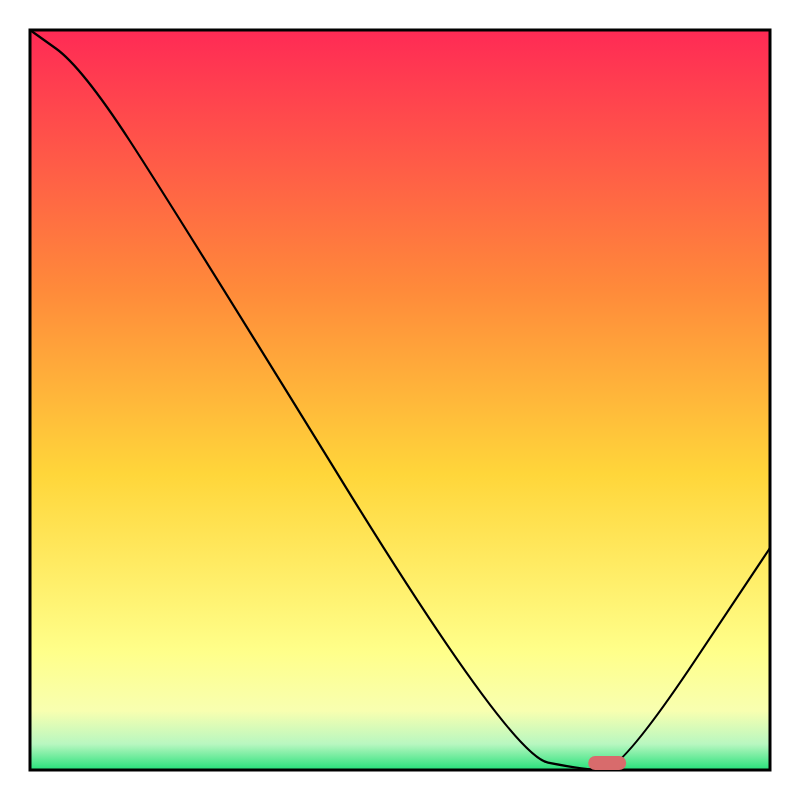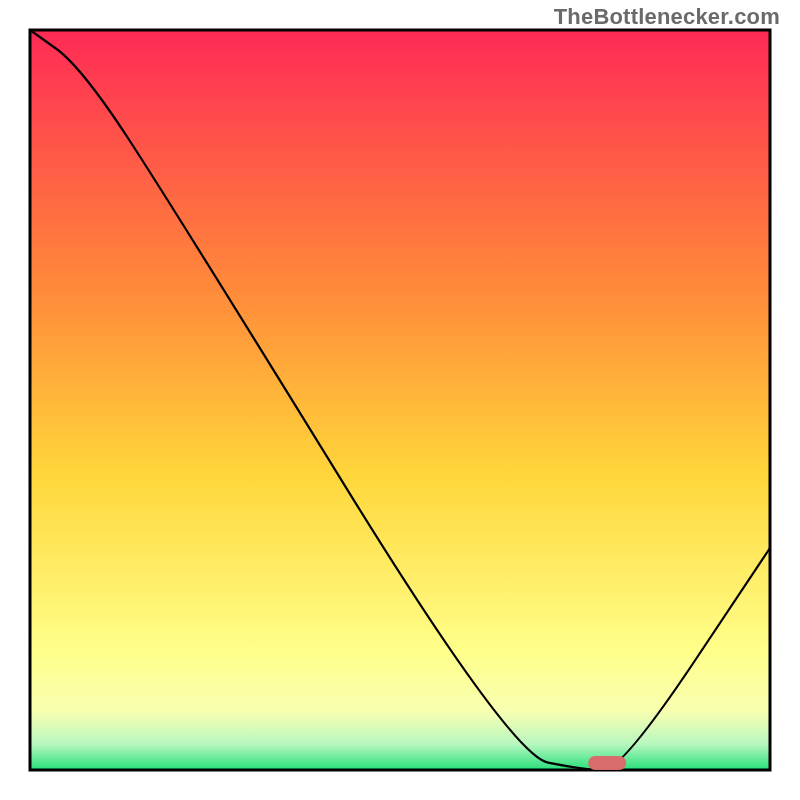--- a/index.html
+++ b/index.html
@@ -39,21 +39,20 @@
   }
   .marker {
     fill: #d86b6c;
     stroke: none;
   }
 </style>
 </head>
 <body>
 <div class="wrap">
 
-<div class="watermark">TheBottlenecker.com</div>
 
 <svg width="800" height="800" viewBox="0 0 800 800">
   <defs>
     <linearGradient id="bg-grad" x1="0" y1="0" x2="0" y2="1">
           <stop offset="0.00%" stop-color="#ff2a55"></stop>
           <stop offset="35.00%" stop-color="#ff8a3a"></stop>
           <stop offset="60.00%" stop-color="#ffd63a"></stop>
           <stop offset="84.00%" stop-color="#ffff8a"></stop>
           <stop offset="92.00%" stop-color="#f8ffb0"></stop>
           <stop offset="96.50%" stop-color="#b8f7c0"></stop>

